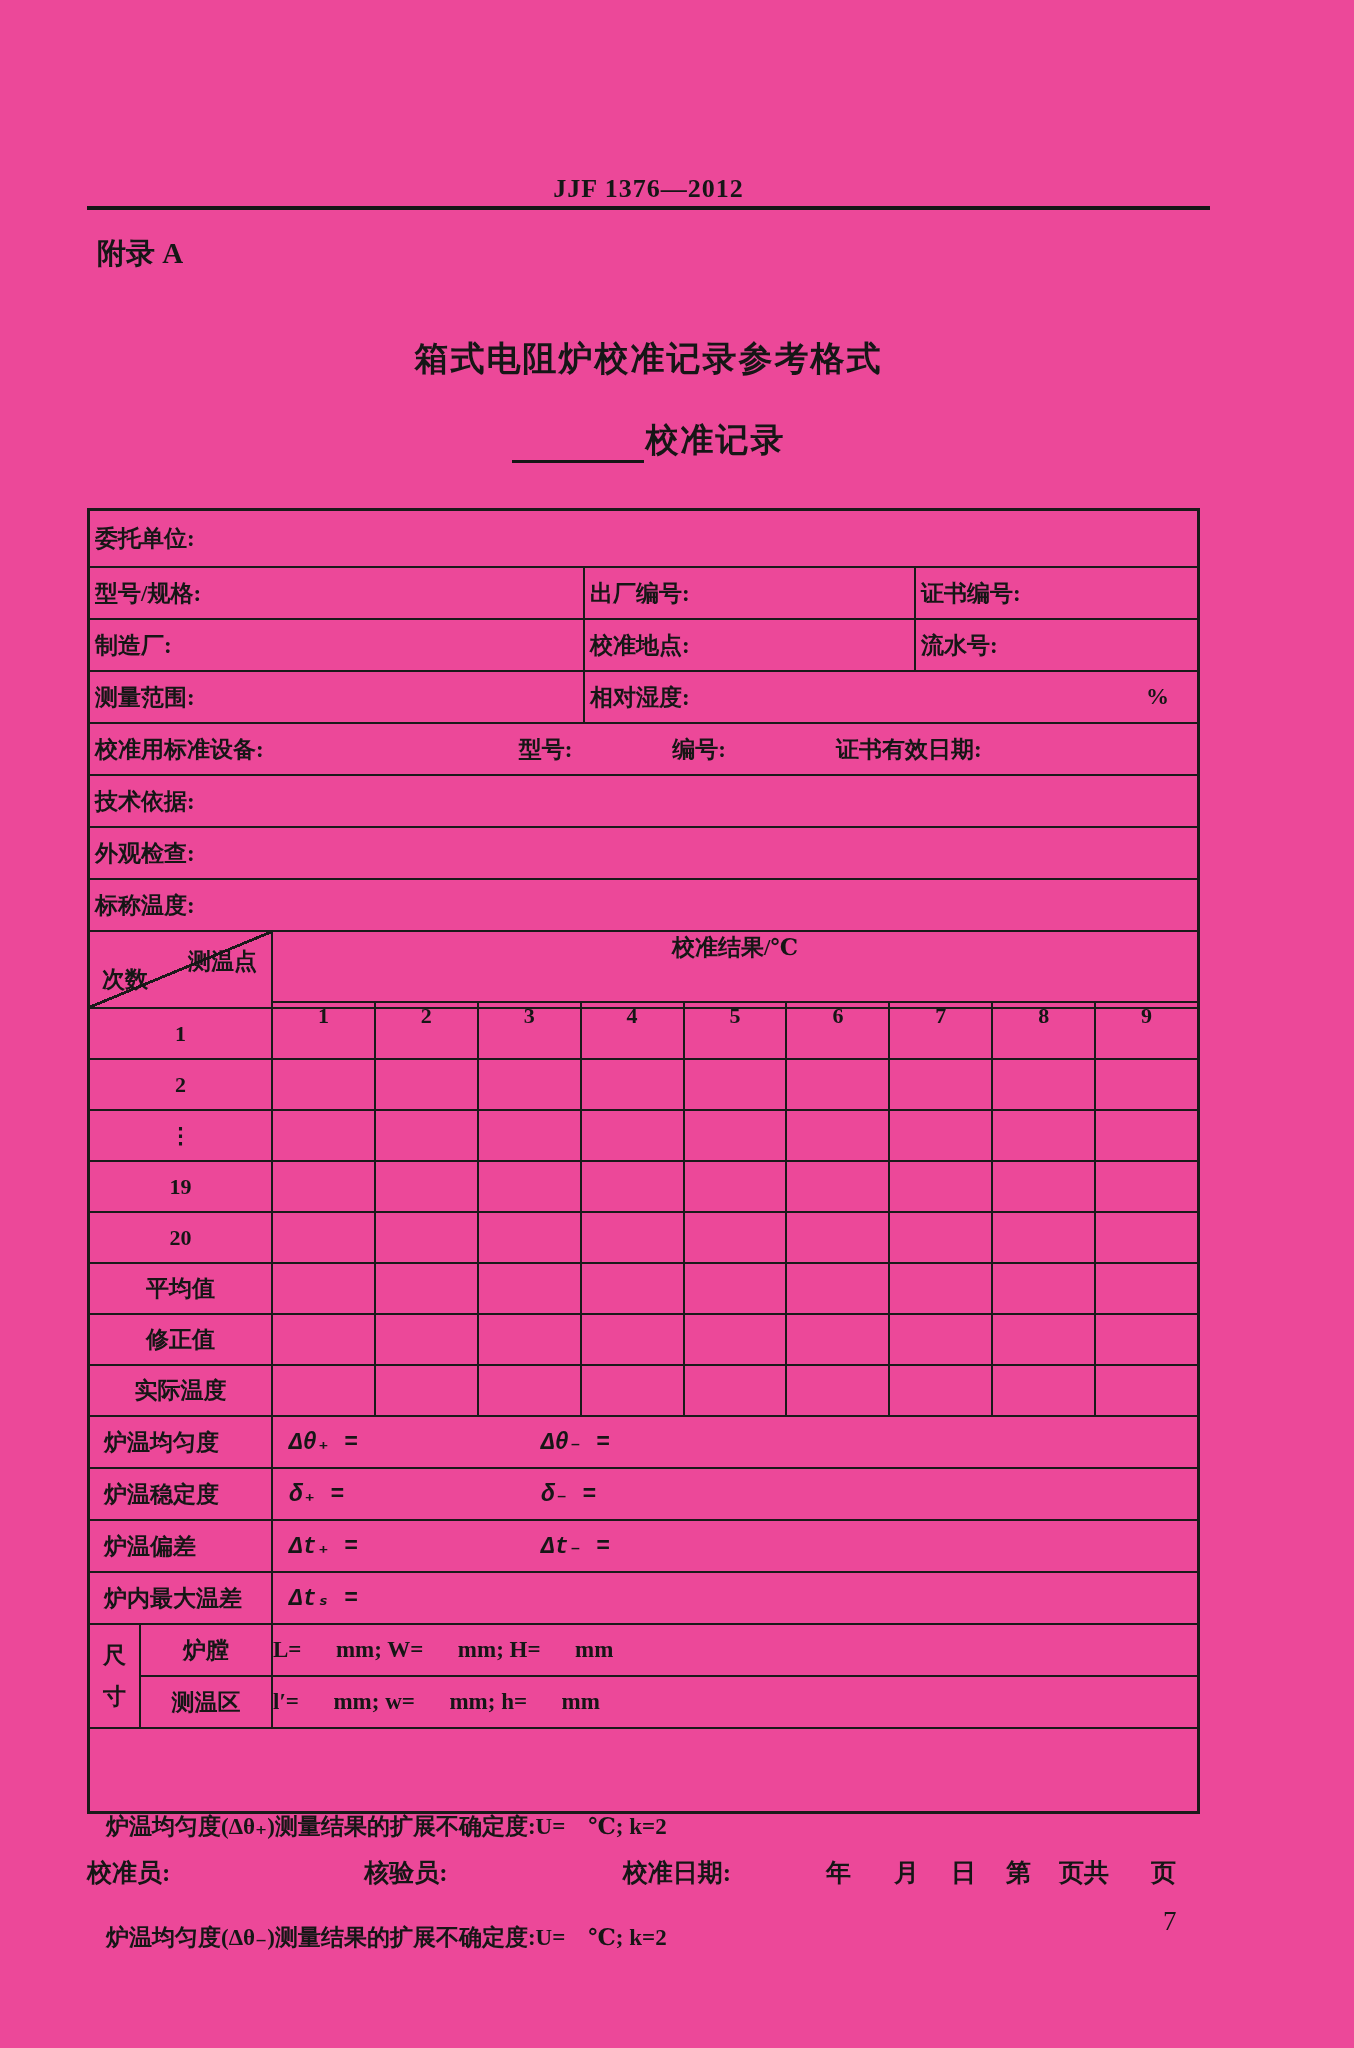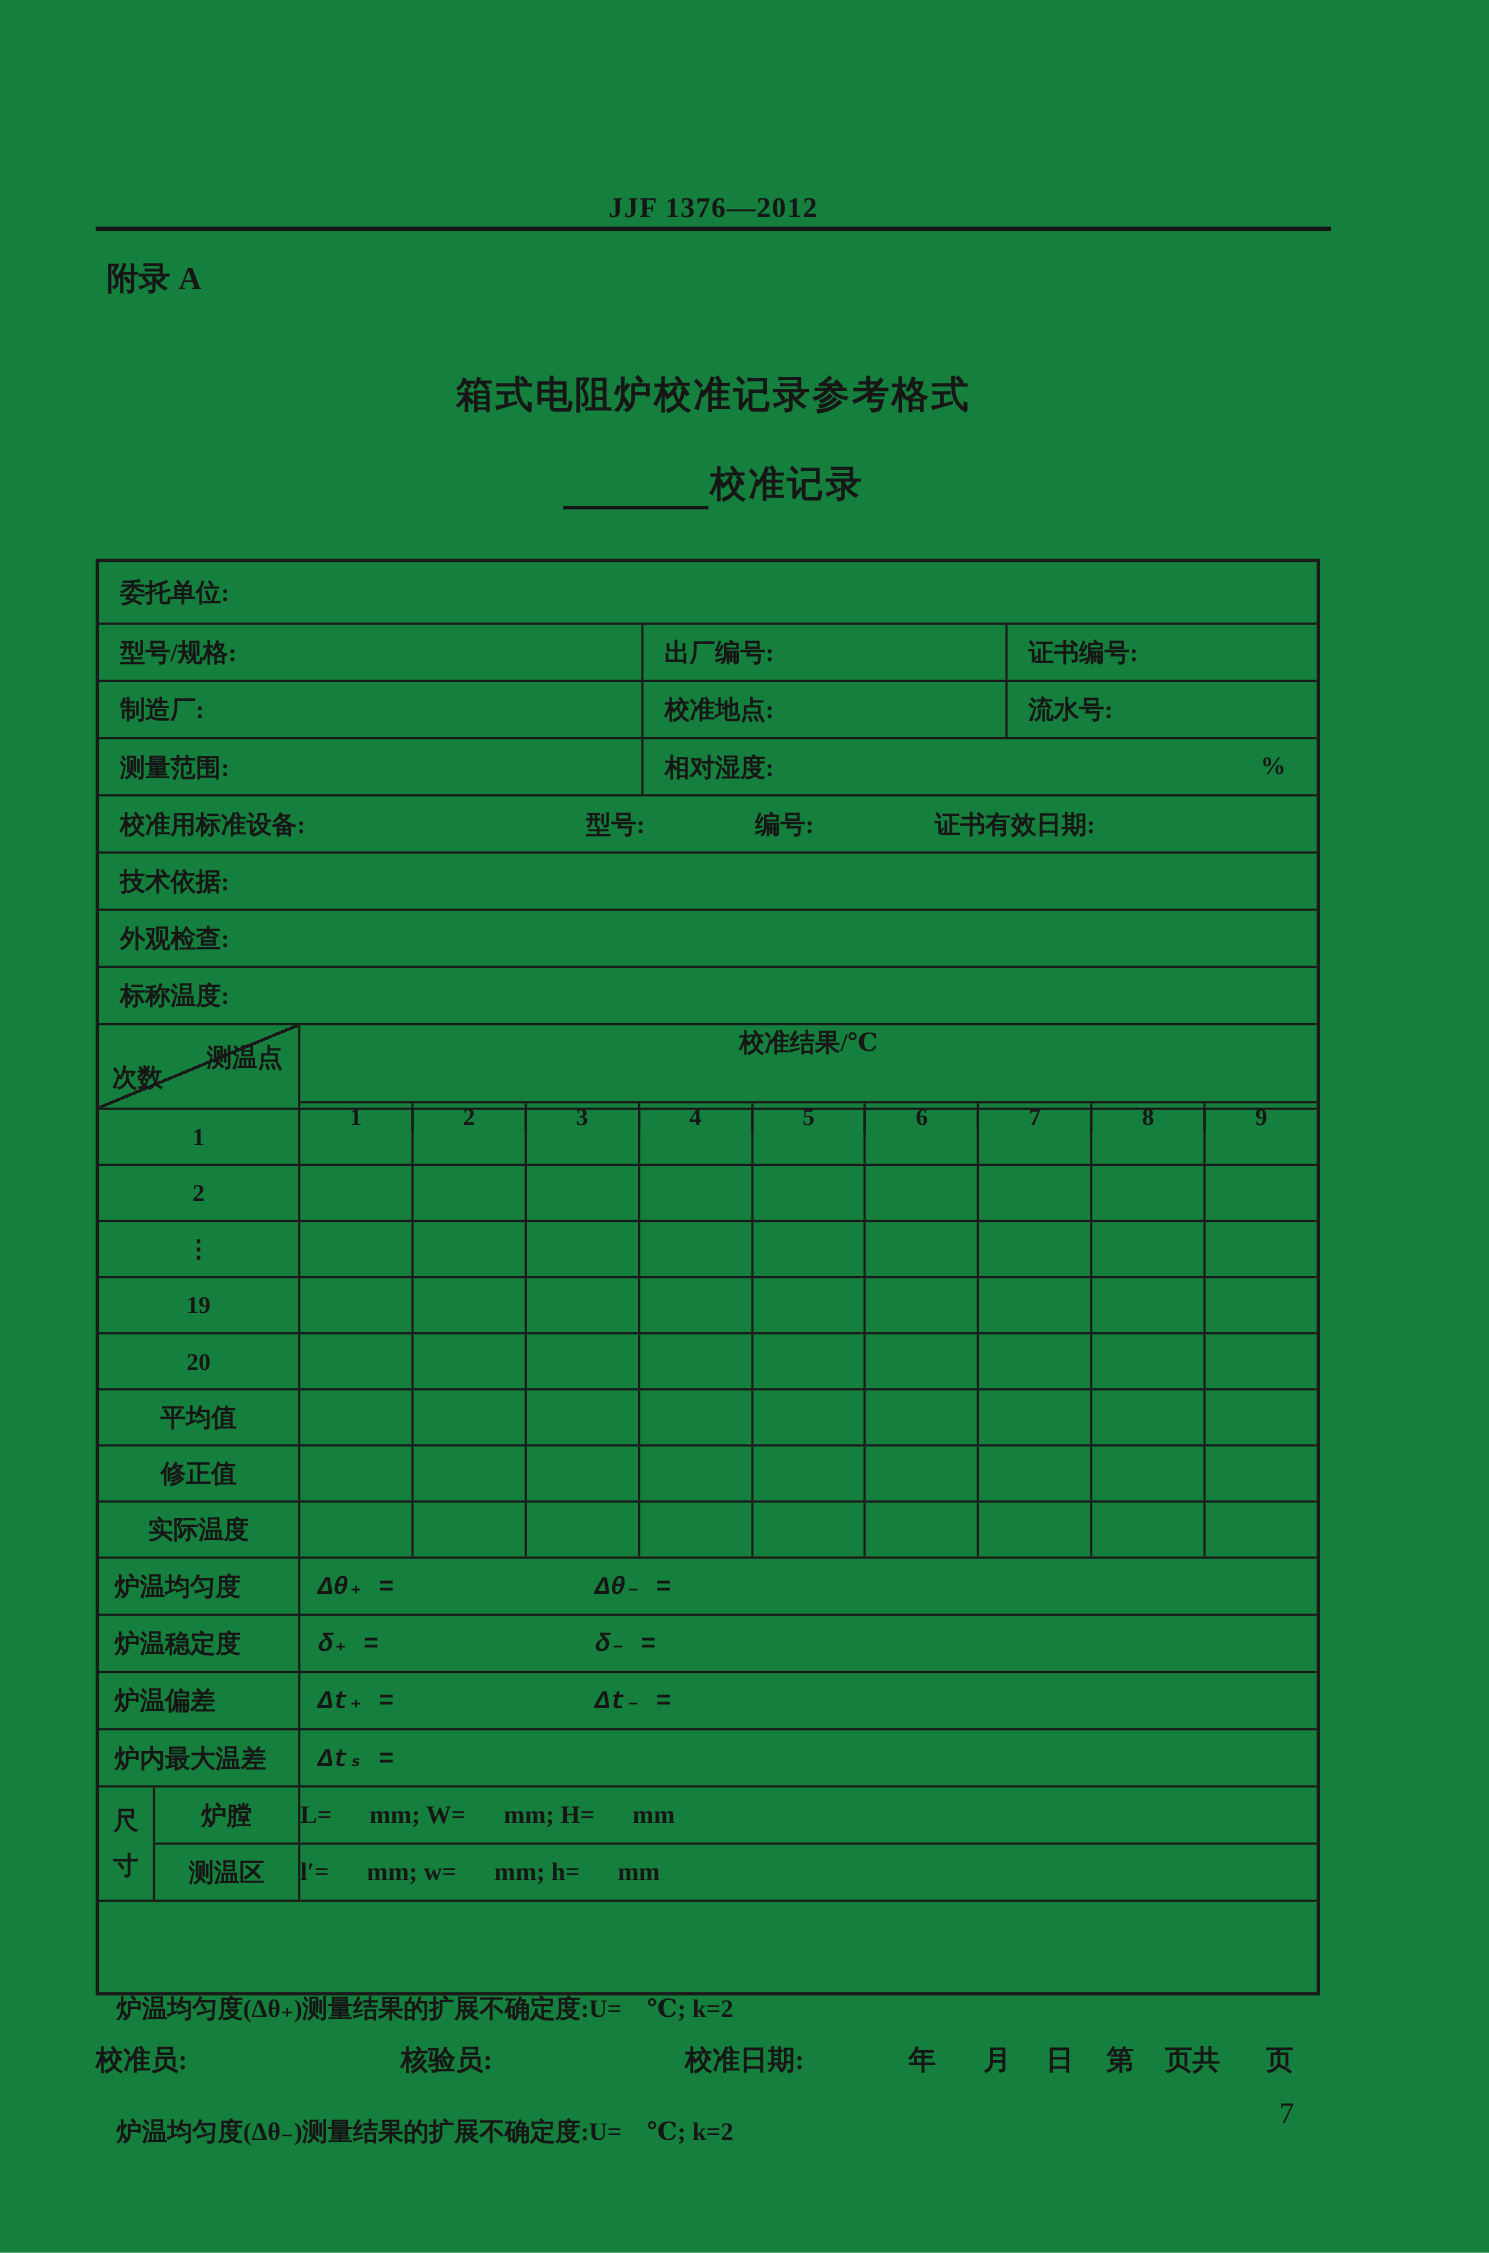--- a/index.html
+++ b/index.html
@@ -1,18 +1,18 @@
 <!DOCTYPE html>
 <html><head>
 <meta charset="utf-8">
 <style>
   html,body { margin:0; padding:0; background:#e8e8e8; }
   .page {
     position:relative; width:1354px; height:2048px; margin:0 auto;
-    background:#15803d; color:#161616;
+    background:#ec4899; color:#161616;
     font-family:"Liberation Serif","DejaVu Serif",serif;
     overflow:hidden;
   }
   .doc-number {
     position:absolute; left:87px; top:174px; width:1123px;
     text-align:center; font-size:26px; font-weight:700; letter-spacing:1px;
   }
   .rule { position:absolute; left:87px; top:206px; width:1123px; height:4px; background:#161616; }
   .appendix { position:absolute; left:97px; top:234px; font-size:29px; font-weight:700; }
   .form-title {
@@ -28,21 +28,21 @@
 
   
   .form {
     position:absolute; left:87px; top:508px; width:1113px;
     border:3px solid #1a1a1a; box-sizing:border-box;
     font-size:23px; font-weight:600;
   }
   .form * { box-sizing:border-box; }
   .fr { display:flex; border-top:2px solid #1a1a1a; align-items:stretch; }
   .form > .fr:first-child { border-top:none; }
-  .fc { border-left:2px solid #1a1a1a; display:flex; align-items:center; padding-left:19px; }
+  .fc { border-left:2px solid #1a1a1a; display:flex; align-items:center; padding-left:5px; }
   .fr > .fc:first-child { border-left:none; }
   .h55{height:55px} .h52{height:52px} .h100{height:77px} .h51{height:51px} .h104{height:104px} .h84{height:84px}
   .wa{width:493px} .wb{width:331px} .wc{flex:1}
   .between{ justify-content:space-between; padding-right:28px; }
   .m255{margin-left:255px} .m100{margin-left:100px} .m110{margin-left:110px}
 
   
   .corner {
     width:181px; position:relative;
     background-image:linear-gradient(to bottom right,

